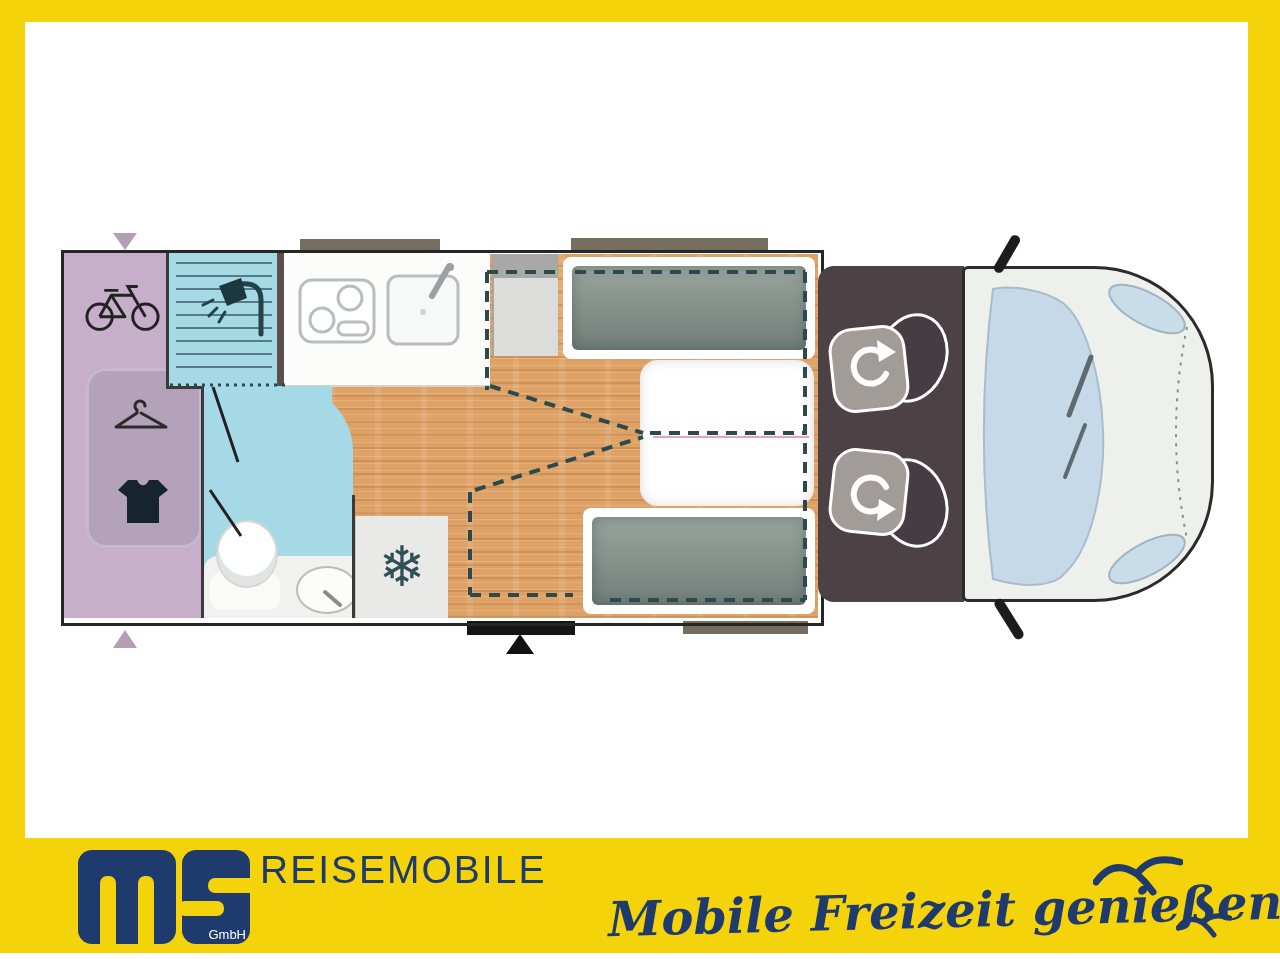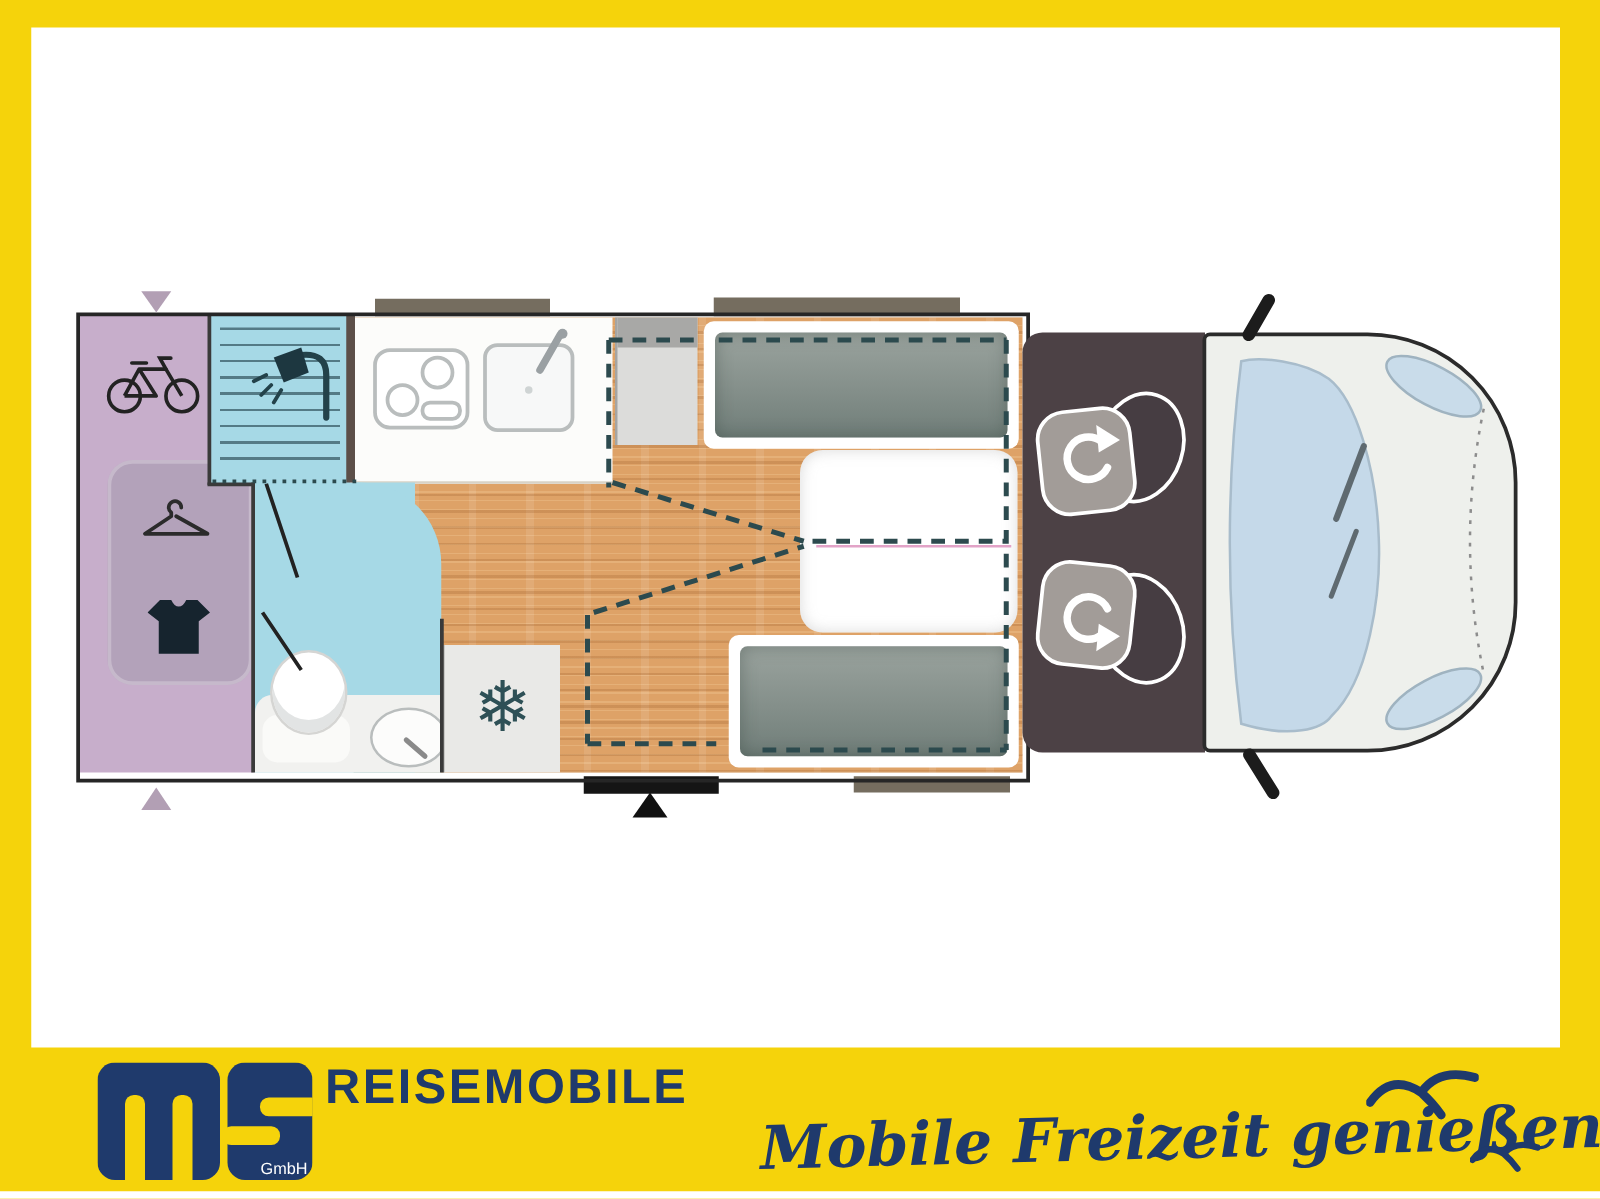--- a/index.html
+++ b/index.html
@@ -45,21 +45,21 @@
   .wall-brown{left:277px;top:252px;width:7px;height:134px;background:#5c4f49;}
   .living-border{left:61px;top:250px;width:757px;height:370px;border:3px solid #262626;}
   .winbar{background:#756d5f;}
   .step{left:467px;top:621px;width:108px;height:14px;background:#151515;}
   
   .cab{left:818px;top:266px;width:146px;height:336px;background:#4c4145;border-radius:16px 0 0 16px;}
   .hood{left:962px;top:266px;width:252px;height:336px;background:#eef0ec;border:3px solid #2b2b2b;
         border-radius:6px 120px 120px 6px;box-sizing:border-box;}
   .mirror{background:#1c1c1c;border-radius:5px;}
   
-  .wordmark{left:260px;top:848px;color:#1F3A6C;font-size:39px;font-weight:bold;letter-spacing:2px;
+  .wordmark{left:260px;top:848px;color:#1F3A6C;font-size:39px;font-weight:normal;letter-spacing:2px;
             font-family:"Liberation Sans",sans-serif;}
   .slogan{left:608px;top:884px;width:545px;color:#1F3A6C;font-size:48px;font-style:italic;font-weight:bold;
           font-family:"DejaVu Serif",serif;white-space:nowrap;transform:rotate(-1.5deg);}
   .bottom-strip{left:0;top:953px;width:1280px;height:6px;background:#ffffff;}
 </style>
 </head>
 <body>
 
 <div class="canvas">
 

